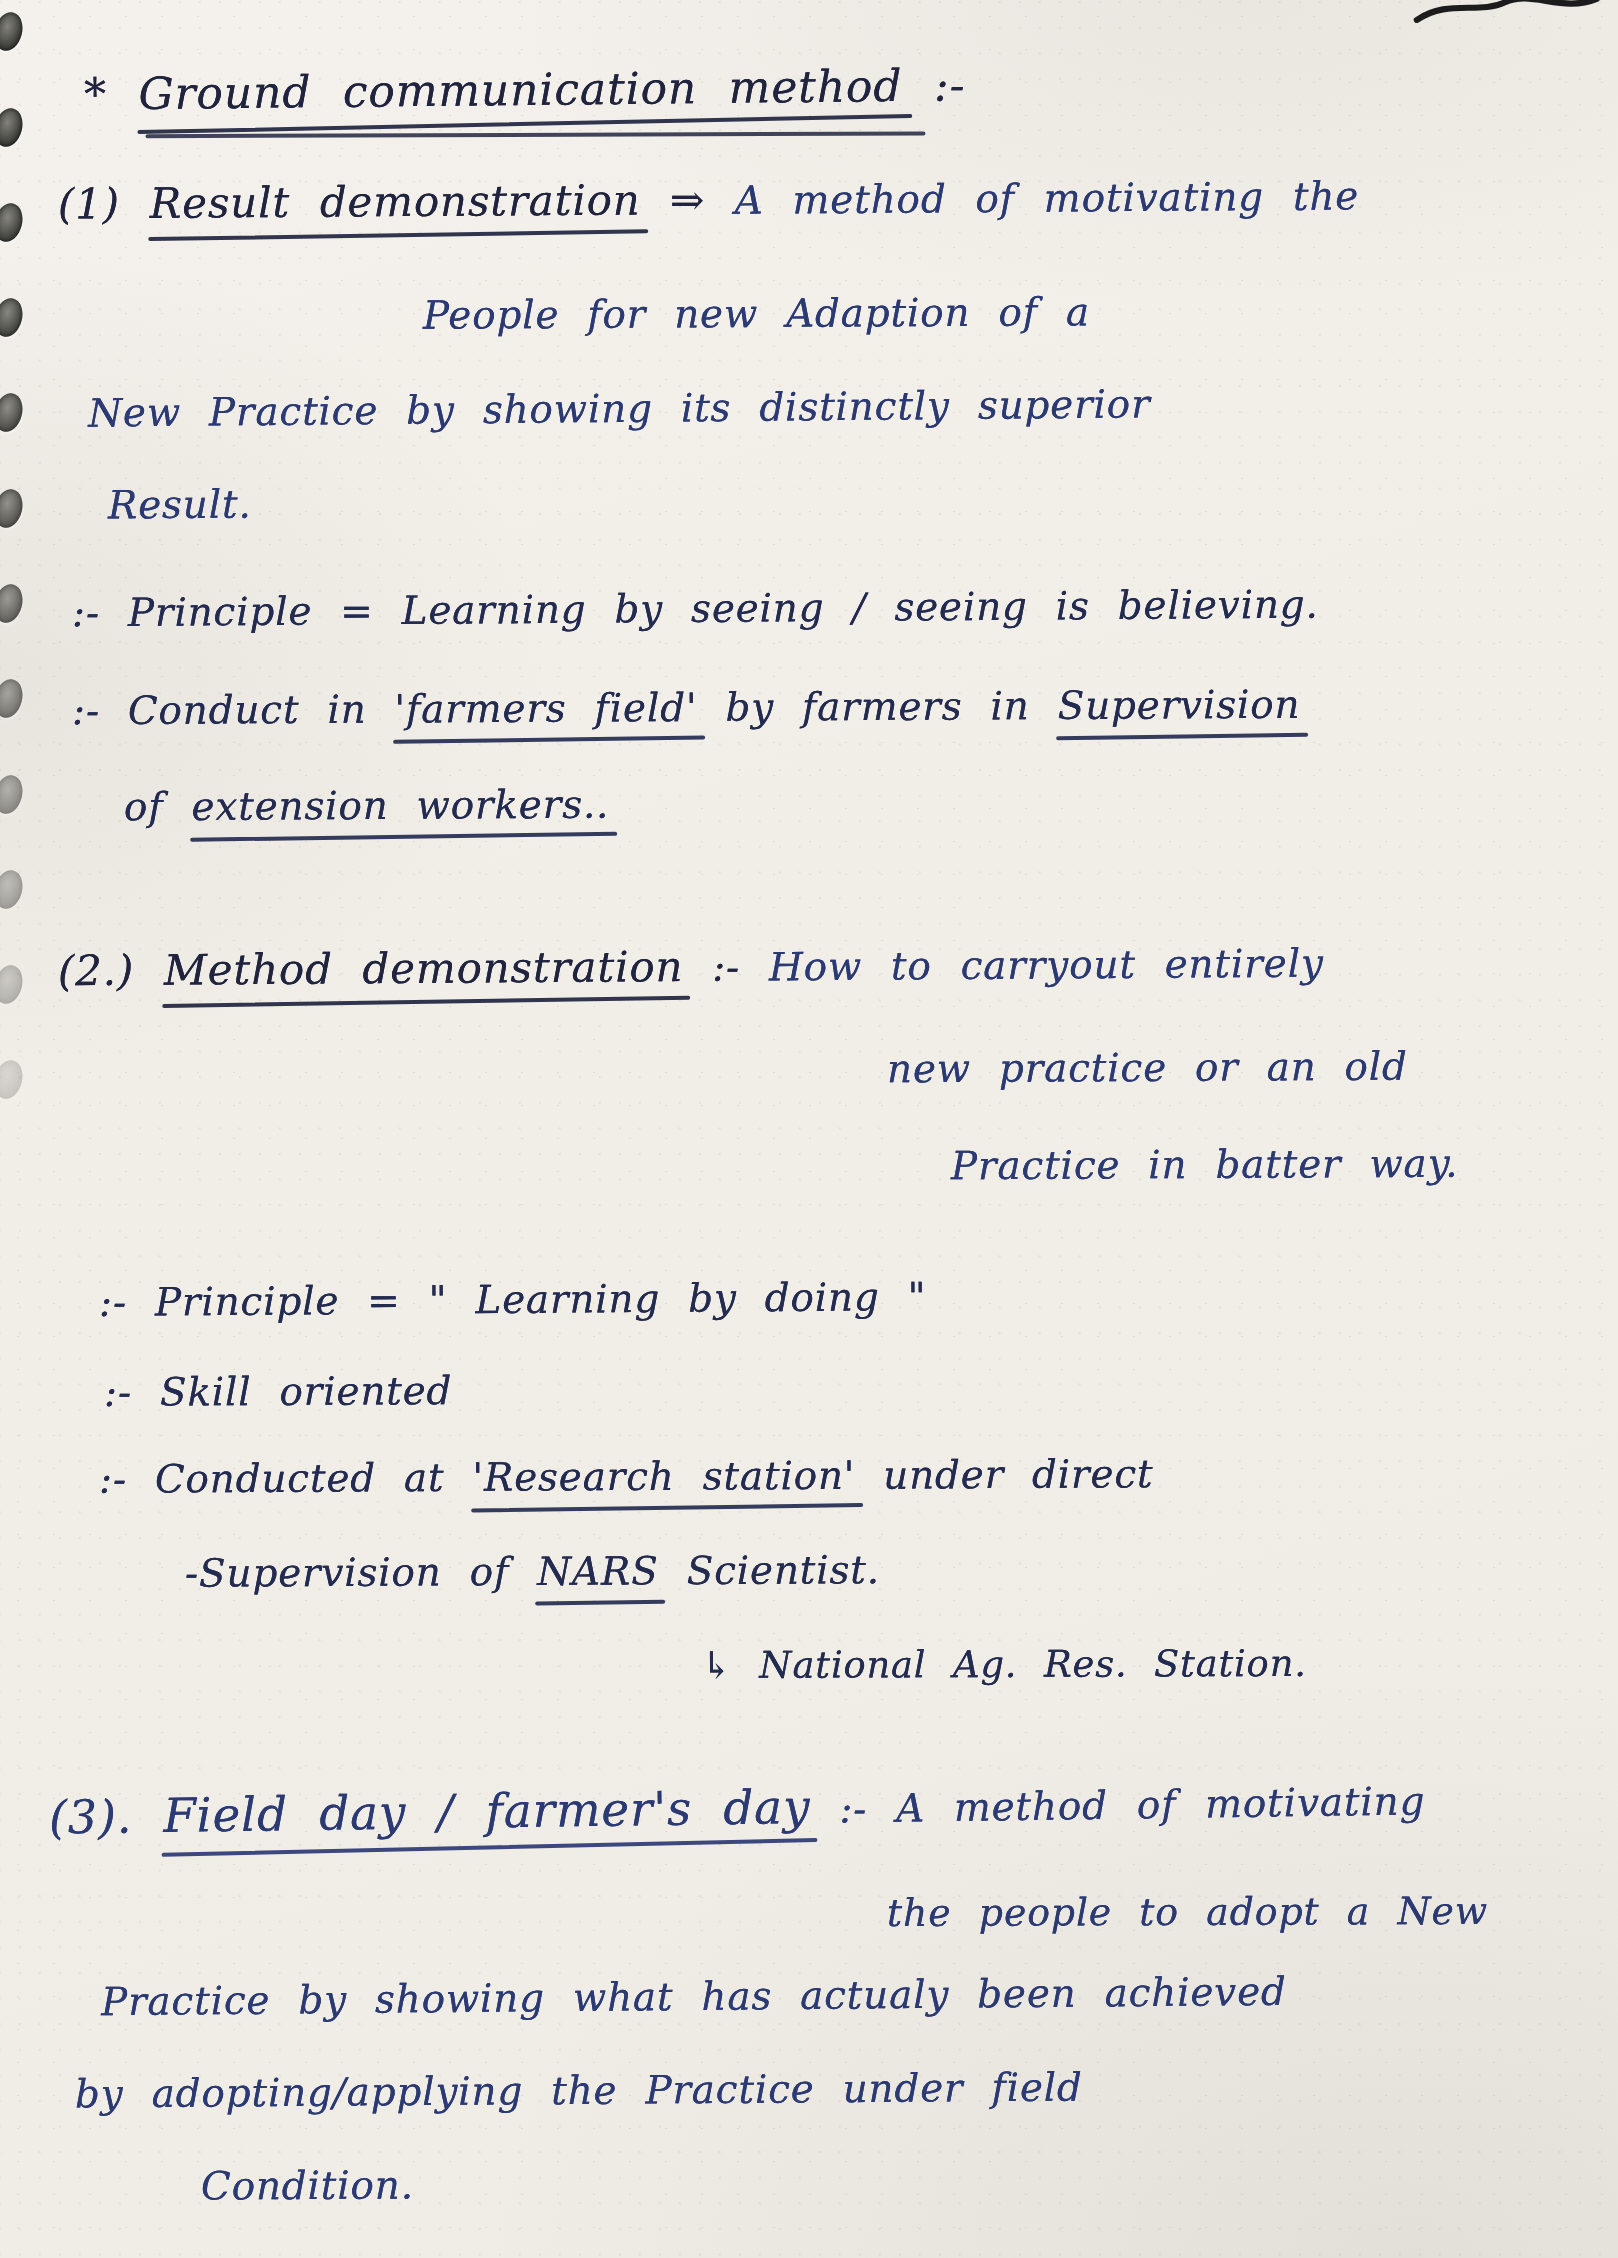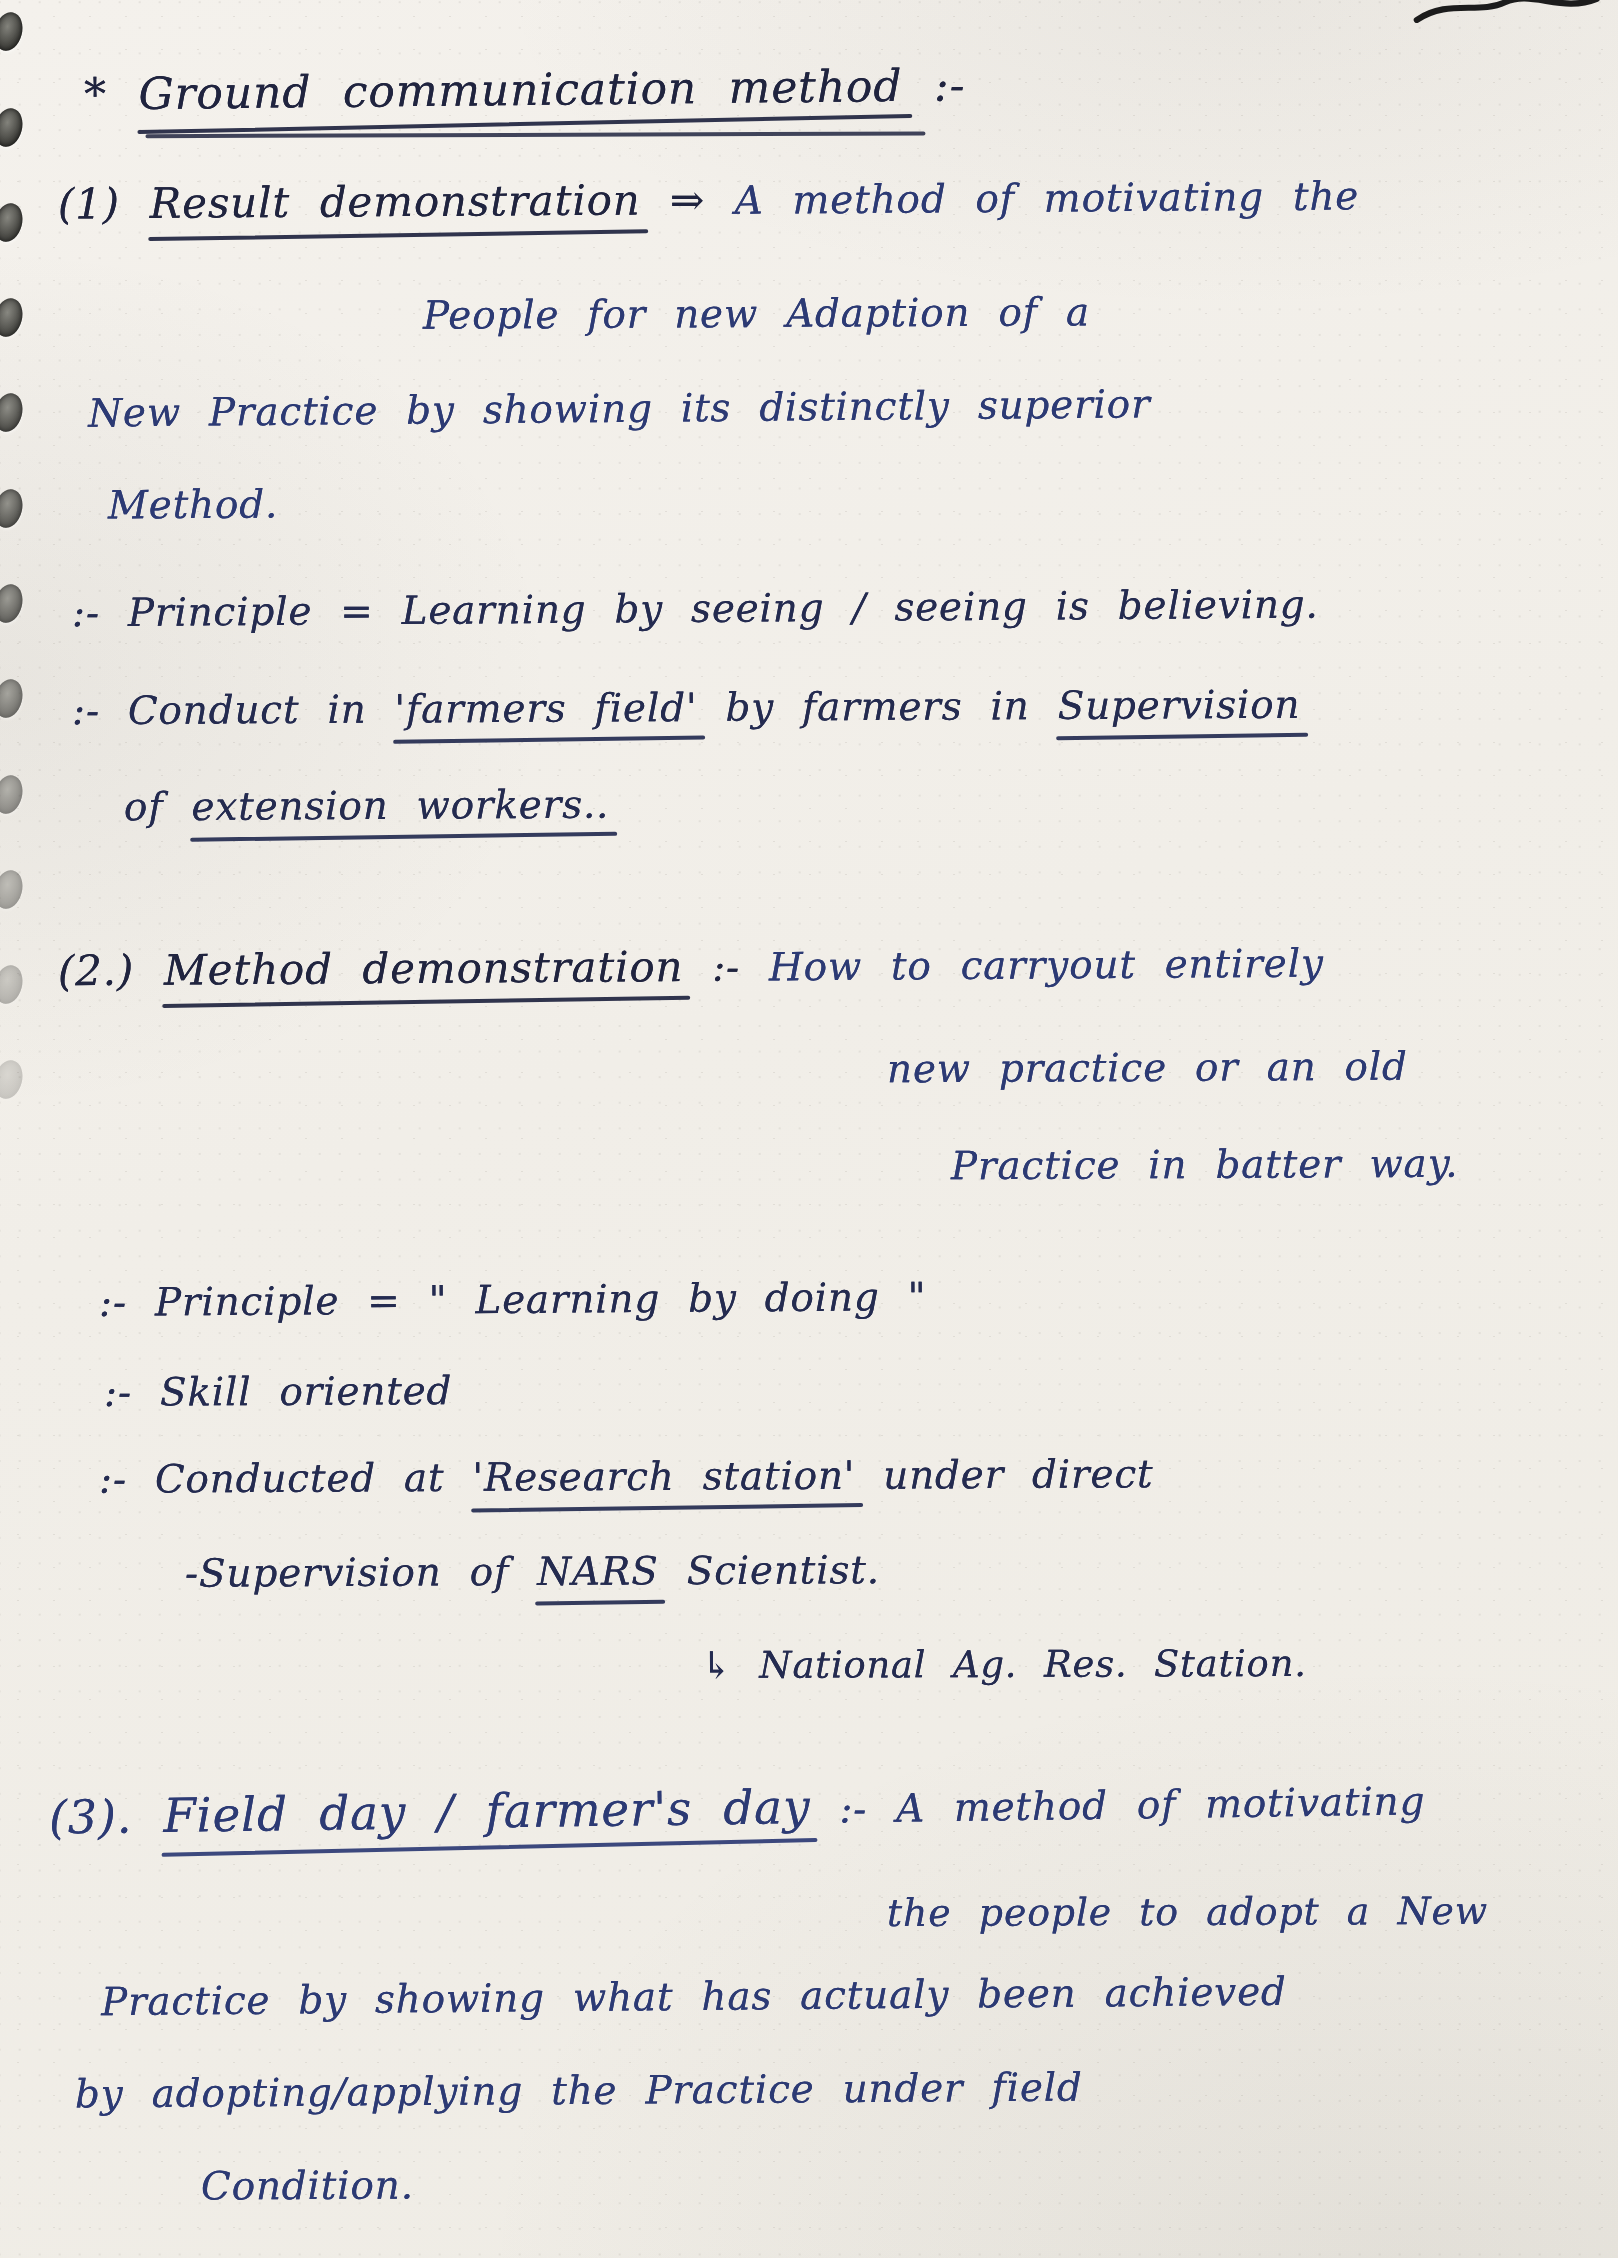--- a/index.html
+++ b/index.html
@@ -76,21 +76,21 @@
       <div class="hole" style="top: 1060px; opacity: 0.2;"></div>
     </div>
   <svg class="corner" width="194" height="26.5" viewBox="0 0 220 30">
     <path d="M10 26 C 45 2, 80 20, 110 6 S 175 18, 214 2" fill="none" stroke="#1c1c1c" stroke-width="7" stroke-linecap="round"></path>
   </svg>
   <div class="content">
       <div class="line" style="left: 84px; top: 64px; color: rgb(32, 36, 63); font-size: 44px; transform: rotate(-0.6deg);"><span class="seg">* </span><span class="seg u2">Ground communication method</span><span class="seg"> :-</span></div>
       <div class="line" style="left: 58px; top: 175px; color: rgb(32, 36, 63); transform: rotate(-0.4deg);"><span class="seg" style="font-size: 42px;">(1) </span><span class="seg u" style="font-size: 42px;">Result demonstration</span><span class="seg"> ⇒ </span><span class="seg" style="font-size: 39px; color: rgb(44, 58, 116);">A method of motivating the</span></div>
       <div class="line" style="left: 423px; top: 291px; color: rgb(44, 58, 116); font-size: 39px; transform: rotate(-0.3deg);"><span class="seg">People for new Adaption of a</span></div>
       <div class="line" style="left: 88px; top: 386px; color: rgb(44, 58, 116); font-size: 39px; transform: rotate(-0.5deg);"><span class="seg">New Practice by showing its distinctly superior</span></div>
-      <div class="line" style="left: 108px; top: 482px; color: rgb(44, 58, 116); font-size: 39px; transform: rotate(-0.3deg);"><span class="seg">Method.</span></div>
+      <div class="line" style="left: 108px; top: 482px; color: rgb(44, 58, 116); font-size: 39px; transform: rotate(-0.3deg);"><span class="seg">Result.</span></div>
       <div class="line" style="left: 72px; top: 586px; color: rgb(36, 43, 80); font-size: 39px; transform: rotate(-0.4deg);"><span class="seg">:- Principle = Learning by seeing / seeing is believing.</span></div>
       <div class="line" style="left: 72px; top: 685px; color: rgb(36, 43, 80); font-size: 39px; transform: rotate(-0.3deg);"><span class="seg">:- Conduct in </span><span class="seg u">'farmers field'</span><span class="seg"> by farmers in </span><span class="seg u">Supervision</span></div>
       <div class="line" style="left: 124px; top: 783px; color: rgb(36, 43, 80); font-size: 39px; transform: rotate(-0.3deg);"><span class="seg">of </span><span class="seg u">extension workers..</span></div>
       <div class="line" style="left: 58px; top: 942px; color: rgb(32, 36, 63); transform: rotate(-0.4deg);"><span class="seg" style="font-size: 42px;">(2.) </span><span class="seg u" style="font-size: 42px;">Method demonstration</span><span class="seg" style="font-size: 39px;"> :- </span><span class="seg" style="font-size: 39px; color: rgb(44, 58, 116);">How to carryout entirely</span></div>
       <div class="line" style="left: 887px; top: 1045px; color: rgb(44, 58, 116); font-size: 39px; transform: rotate(-0.3deg);"><span class="seg">new practice or an old</span></div>
       <div class="line" style="left: 951px; top: 1142px; color: rgb(44, 58, 116); font-size: 39px; transform: rotate(-0.3deg);"><span class="seg">Practice in batter way.</span></div>
       <div class="line" style="left: 99px; top: 1277px; color: rgb(36, 43, 80); font-size: 39px; transform: rotate(-0.4deg);"><span class="seg">:- Principle = " Learning by doing "</span></div>
       <div class="line" style="left: 104px; top: 1369px; color: rgb(36, 43, 80); font-size: 39px; transform: rotate(-0.3deg);"><span class="seg">:- Skill oriented</span></div>
       <div class="line" style="left: 99px; top: 1454px; color: rgb(36, 43, 80); font-size: 39px; transform: rotate(-0.3deg);"><span class="seg">:- Conducted at </span><span class="seg u">'Research station'</span><span class="seg"> under direct</span></div>
       <div class="line" style="left: 185px; top: 1549px; color: rgb(36, 43, 80); font-size: 39px; transform: rotate(-0.3deg);"><span class="seg">-Supervision of </span><span class="seg u">NARS</span><span class="seg"> Scientist.</span></div>

